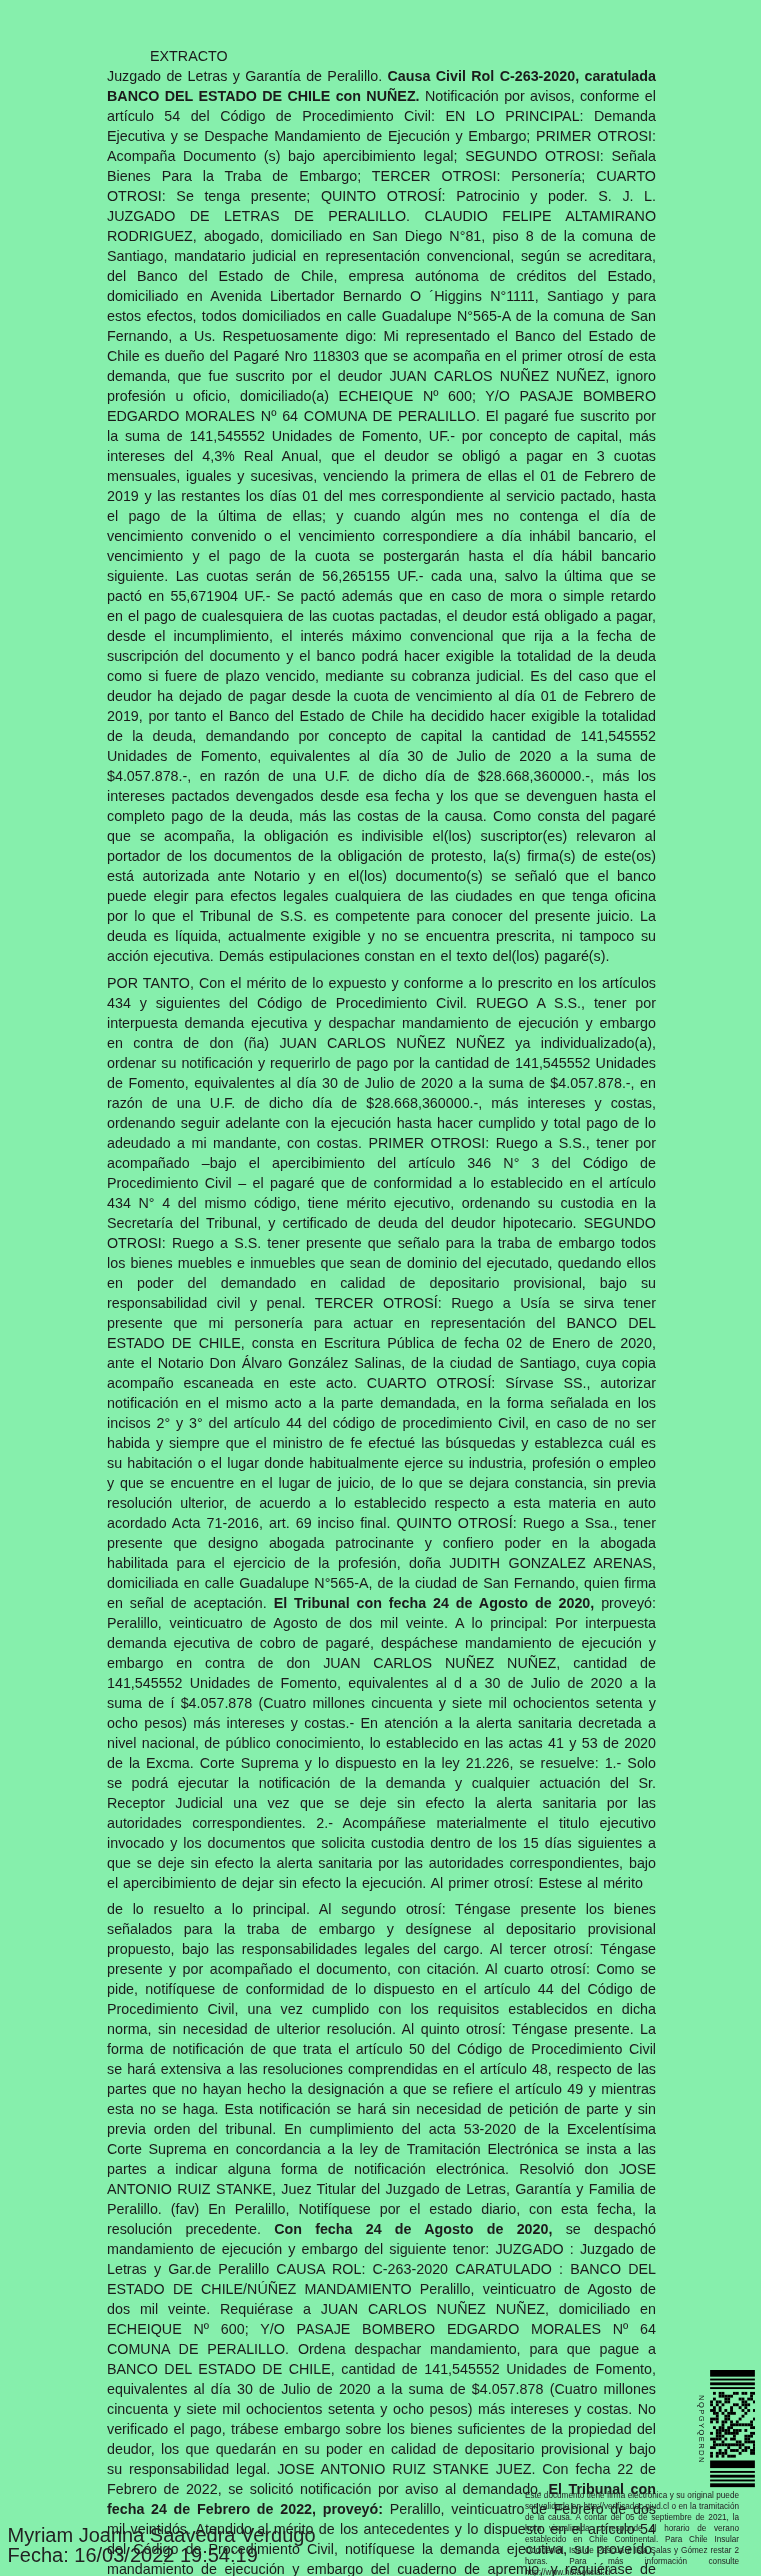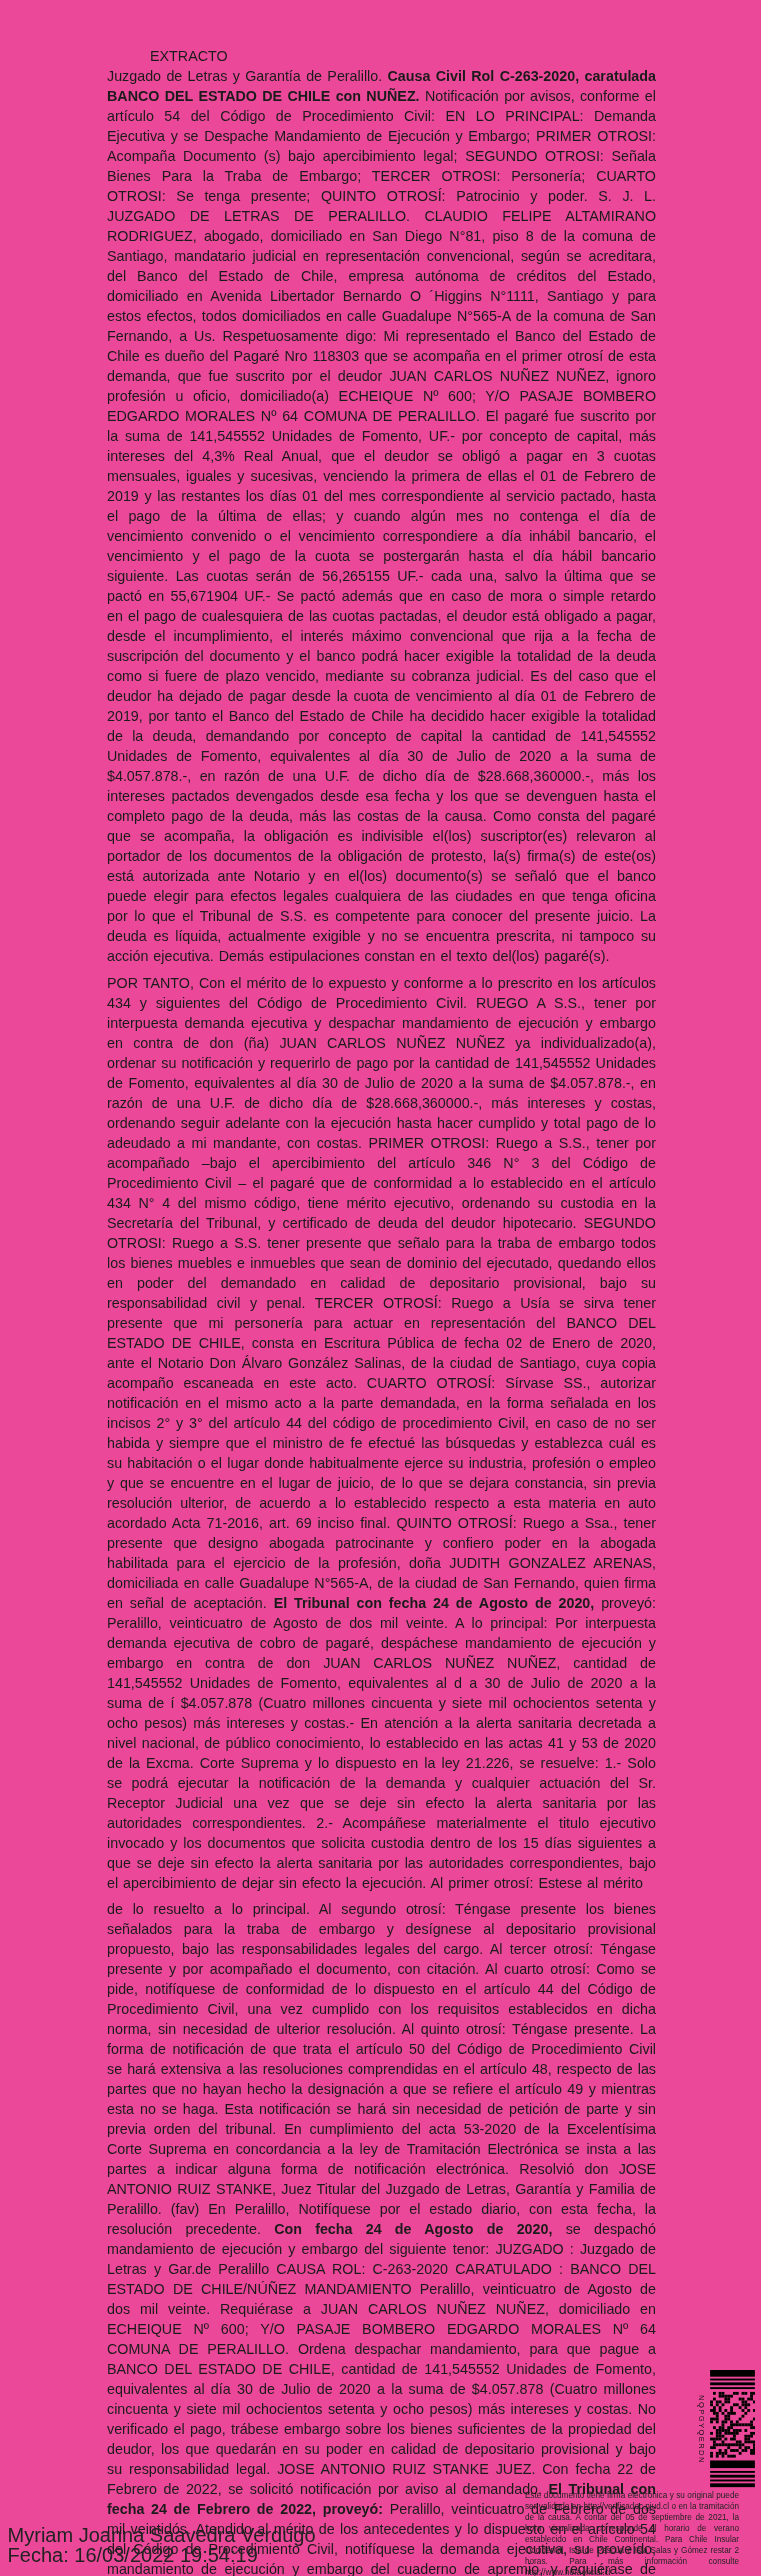--- a/index.html
+++ b/index.html
@@ -1,20 +1,20 @@
 <!DOCTYPE html>
 <html><head>
 <meta charset="utf-8">
 <style>
   html, body { margin: 0; padding: 0; background: #fff; }
   .page {
     position: relative;
     width: 762px;
     height: 2576px;
-    background: #ec4899;
+    background: #86efac;
     font-family: "Liberation Sans", sans-serif;
     color: #1b1b1b;
     overflow: hidden;
   }
   .doc-body {
     position: absolute;
     left: 107px;
     top: 46px;
     width: 549px;
     font-size: 14.3px;

